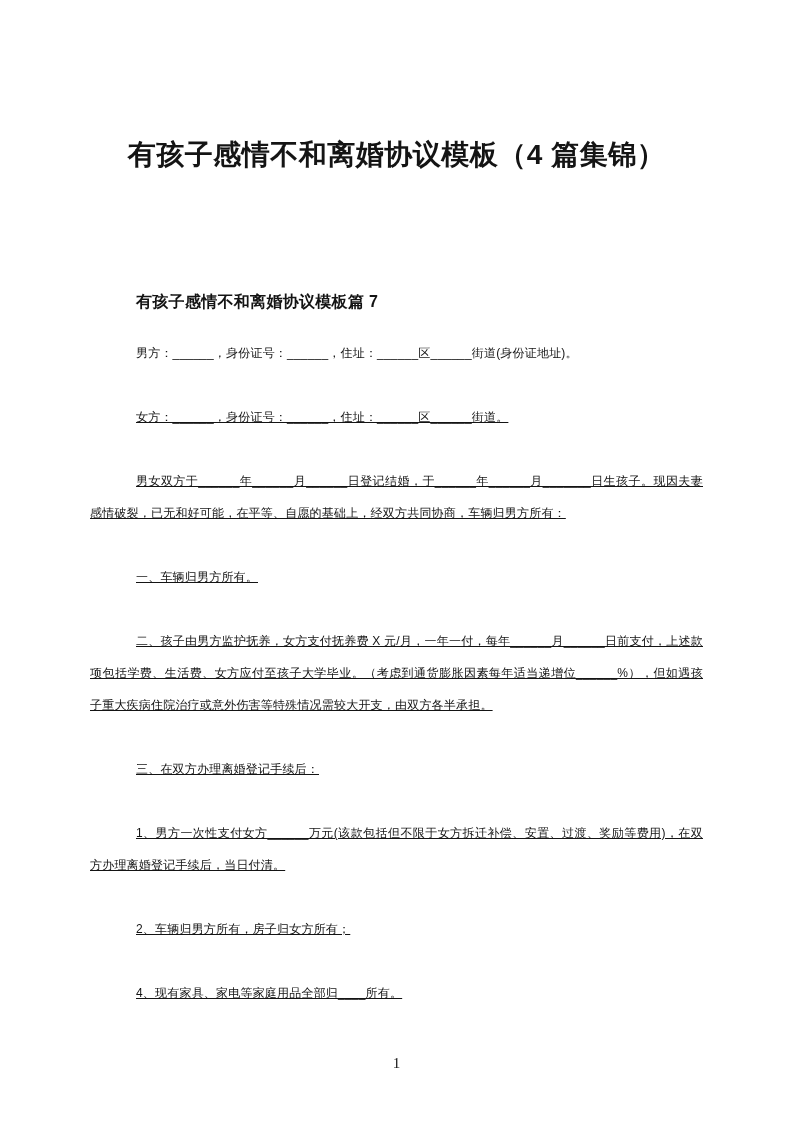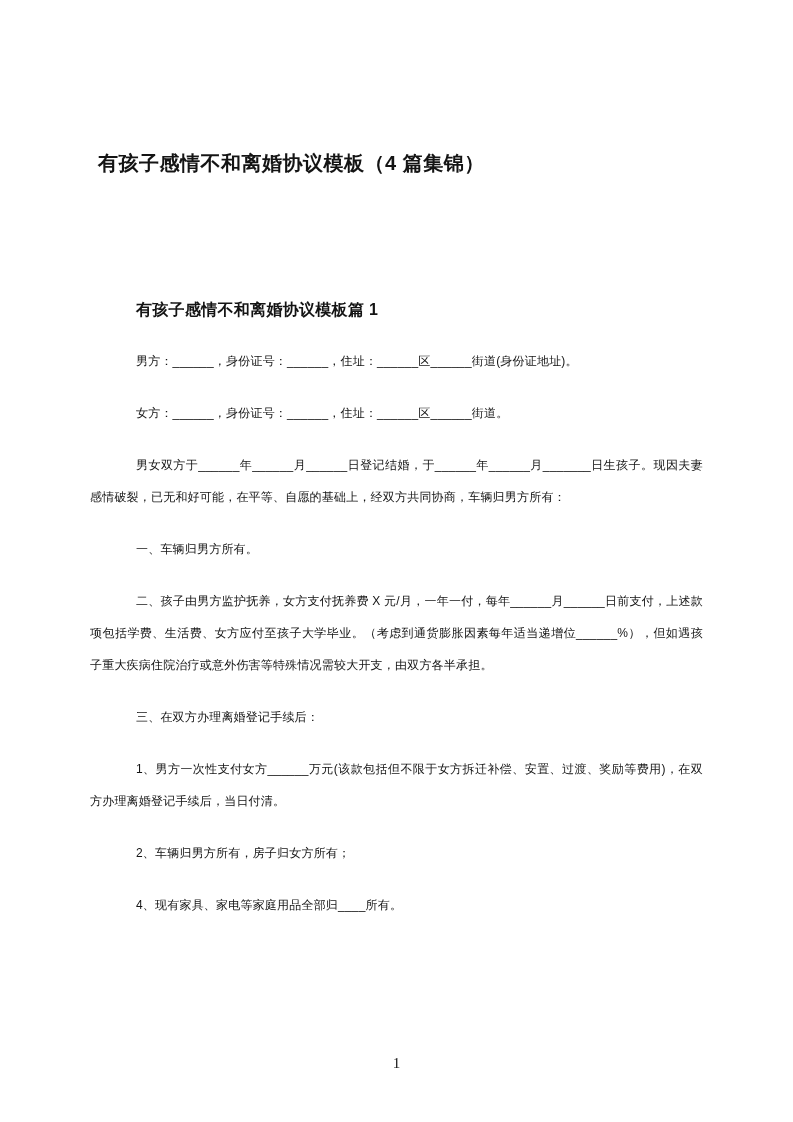--- a/index.html
+++ b/index.html
@@ -13,24 +13,25 @@
     height: 1122px;
     margin: 0 auto;
     background: #ffffff;
     color: #141414;
     box-sizing: border-box;
     padding: 138px 90px 0 90px;
     overflow: hidden;
     font-family: "Liberation Sans", "DejaVu Sans", sans-serif;
   }
   .doc-title {
-    margin: 8px;
-    font-size: 20px;
+    margin: 0;
+    font-size: 28px;
     line-height: 34px;
     font-weight: 700;
+    text-align: center;
     letter-spacing: 0.5px;
     white-space: nowrap;
   }
   .section-heading {
     margin: 119px 0 0 0;
     font-size: 16px;
     line-height: 22px;
     font-weight: 700;
     text-indent: 46px;
     letter-spacing: 0.3px;
@@ -41,21 +42,22 @@
   .doc-body p {
     margin: 0;
     font-size: 12px;
     line-height: 32px;
     text-indent: 46px;
     text-align: justify;
     letter-spacing: 0.2px;
     word-break: break-all;
   }
   .doc-body p + p {
-    margin-top: 20px;
+    margin-top: 32px;
+    text-decoration: underline;
   }
   .page-footer {
     position: absolute;
     left: 0;
     right: 0;
     bottom: 50px;
     text-align: center;
   }
   .page-number {
     font-family: "Liberation Serif", "DejaVu Serif", serif;
@@ -63,21 +65,21 @@
     color: #141414;
   }
 </style>
 </head>
 <body>
 
 <div class="page">
 
   <h1 class="doc-title">有孩子感情不和离婚协议模板（4 篇集锦）</h1>
 
-  <h2 class="section-heading">有孩子感情不和离婚协议模板篇 1</h2>
+  <h2 class="section-heading">有孩子感情不和离婚协议模板篇 7</h2>
 
   <div class="doc-body">
     <p>男方：______，身份证号：______，住址：______区______街道(身份证地址)。</p>
     <p>女方：______，身份证号：______，住址：______区______街道。</p>
     <p>男女双方于______年______月______日登记结婚，于______年______月_______日生孩子。现因夫妻感情破裂，已无和好可能，在平等、自愿的基础上，经双方共同协商，车辆归男方所有：</p>
     <p>一、车辆归男方所有。</p>
     <p>二、孩子由男方监护抚养，女方支付抚养费 X 元/月，一年一付，每年______月______日前支付，上述款项包括学费、生活费、女方应付至孩子大学毕业。（考虑到通货膨胀因素每年适当递增位______%），但如遇孩子重大疾病住院治疗或意外伤害等特殊情况需较大开支，由双方各半承担。</p>
     <p>三、在双方办理离婚登记手续后：</p>
     <p>1、男方一次性支付女方______万元(该款包括但不限于女方拆迁补偿、安置、过渡、奖励等费用)，在双方办理离婚登记手续后，当日付清。</p>
     <p>2、车辆归男方所有，房子归女方所有；</p>

